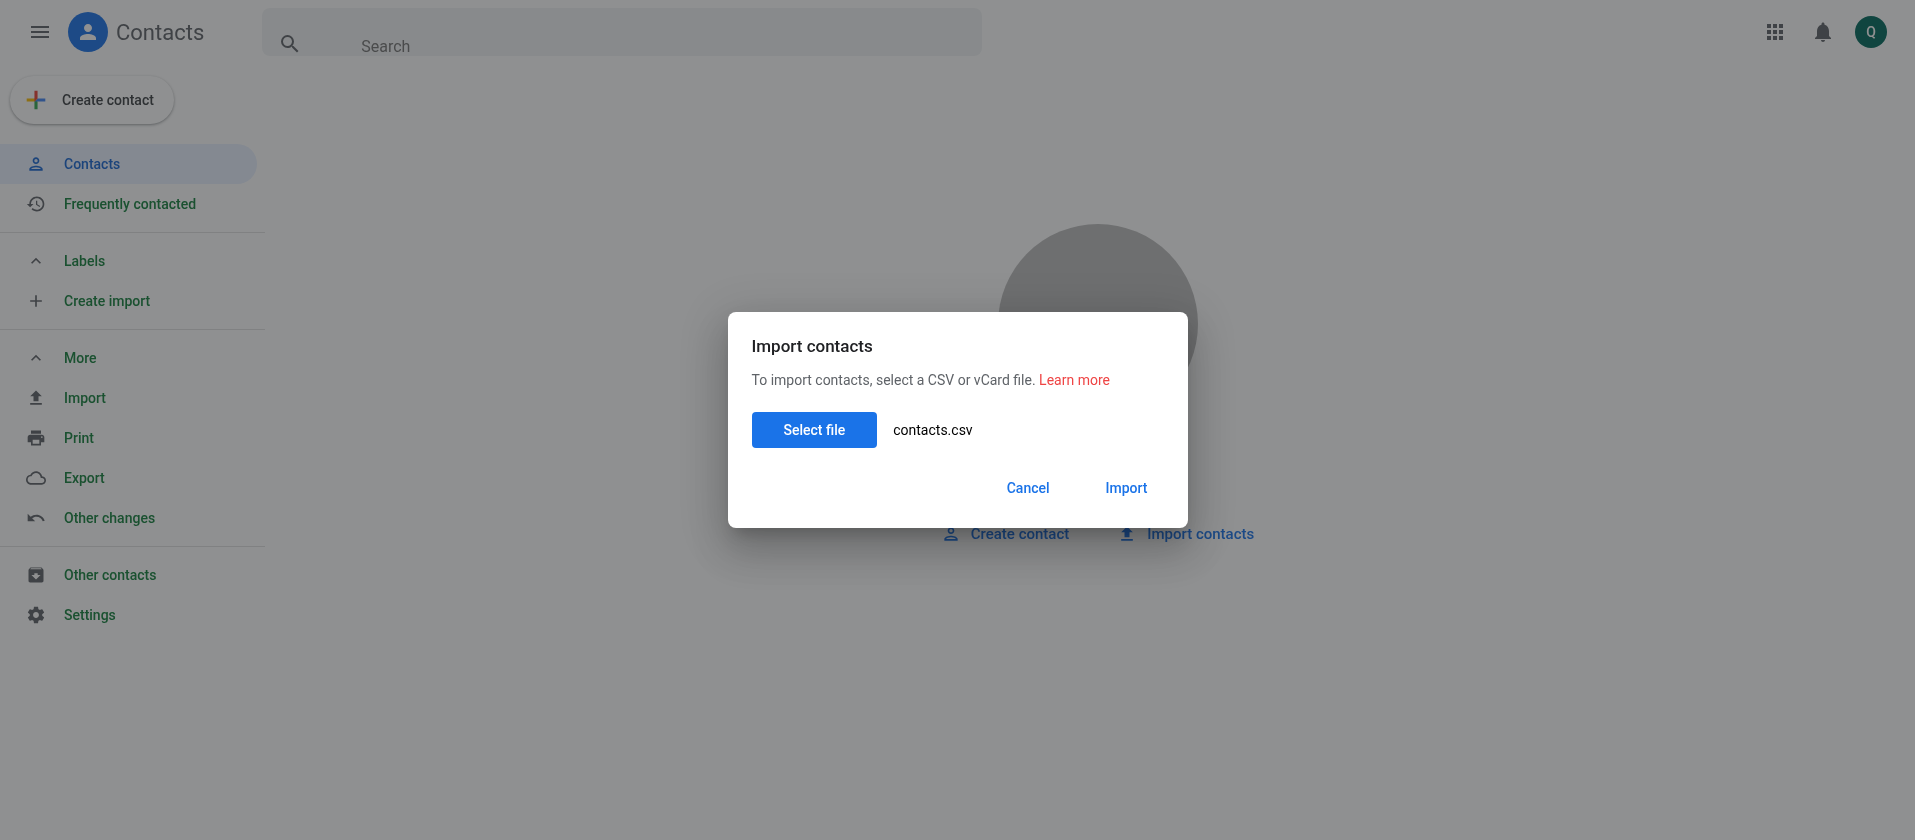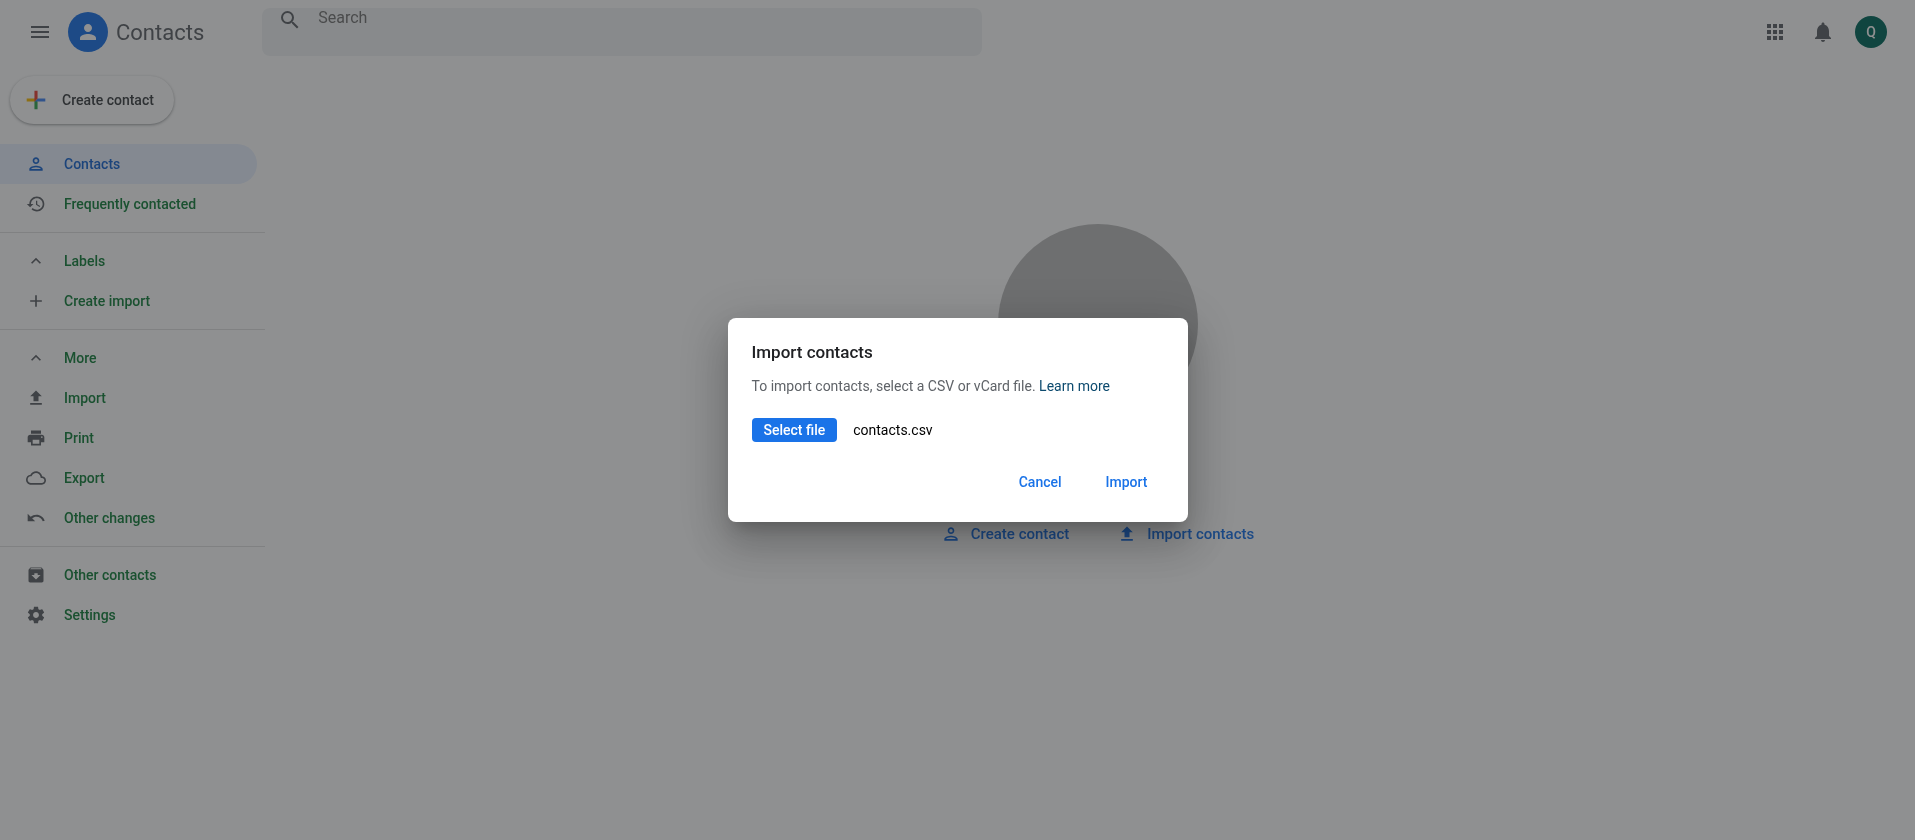--- a/index.html
+++ b/index.html
@@ -46,26 +46,27 @@
     }
     .logo-text {
       font-size: 22px;
       color: #5f6368;
       margin-left: 8px;
       font-weight: 400;
     }
     .search-bar {
       margin-left: 58px;
       display: flex;
-      align-items: flex-start;
+      align-items: flex-end;
       background: #f1f3f4;
       border-radius: 8px;
       height: 48px;
       width: 720px;
       padding: 0 16px;
+      gap: 43px;
     }
     .search-bar input {
       border: none;
       background: transparent;
       font-size: 16px;
       margin-left: 16px;
       outline: none;
       flex: 1;
       color: #5f6368;
     }
@@ -207,48 +208,48 @@
       color: #202124;
       font-weight: 500;
       margin-bottom: 16px;
     }
     .dialog-body {
       font-size: 14px;
       color: #5f6368;
       margin-bottom: 24px;
     }
     .dialog-body a {
-      color: #0c4a6e;
+      color: #ef4444;
       text-decoration: none;
     }
     .file-row {
       display: flex;
       align-items: center;
       gap: 16px;
       margin-bottom: 24px;
     }
     .select-file-btn {
       background: #1a73e8;
       color: #fff;
       border: none;
       border-radius: 4px;
-      padding: 0 12px;
-      height: 24px;
+      padding: 0 32px;
+      height: 36px;
       font-size: 14px;
       font-weight: 500;
       cursor: pointer;
     }
     .file-name {
       font-size: 14px;
       color: #000000;
     }
     .dialog-actions {
       display: flex;
       justify-content: flex-end;
-      gap: 12px;
+      gap: 24px;
     }
     .dialog-actions button {
       background: none;
       border: none;
       color: #1a73e8;
       font-size: 14px;
       font-weight: 500;
       padding: 8px 16px;
       cursor: pointer;
       border-radius: 4px;

